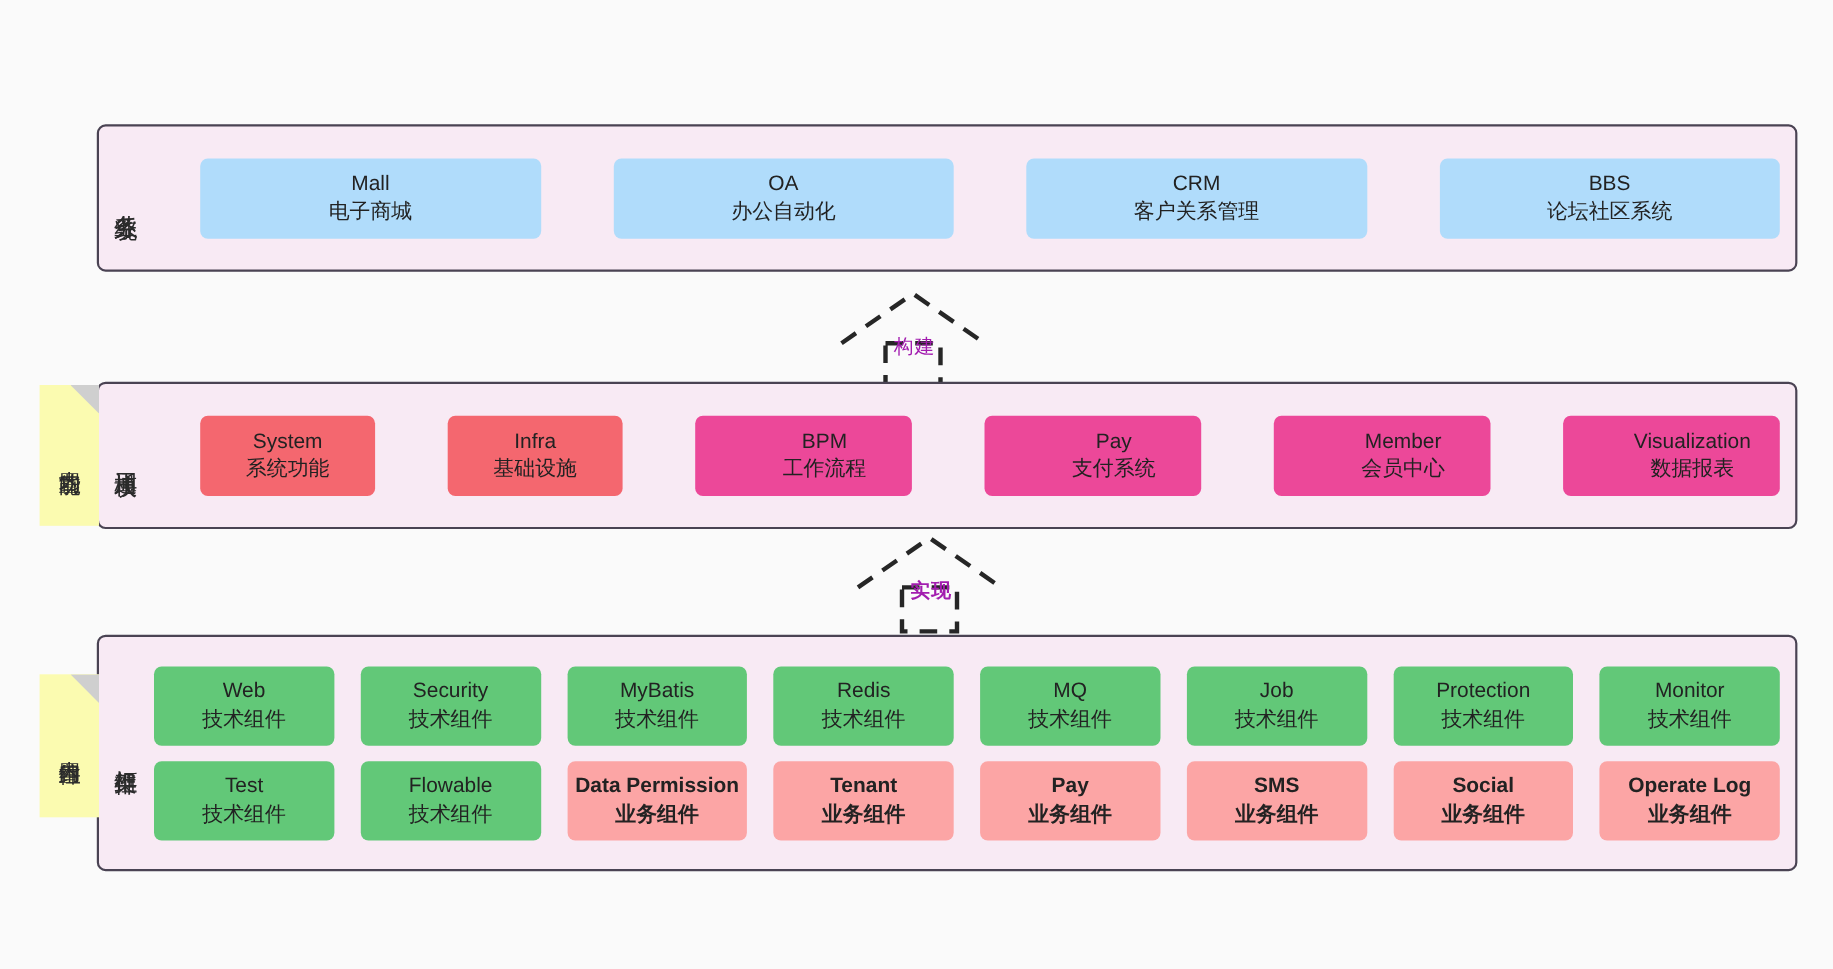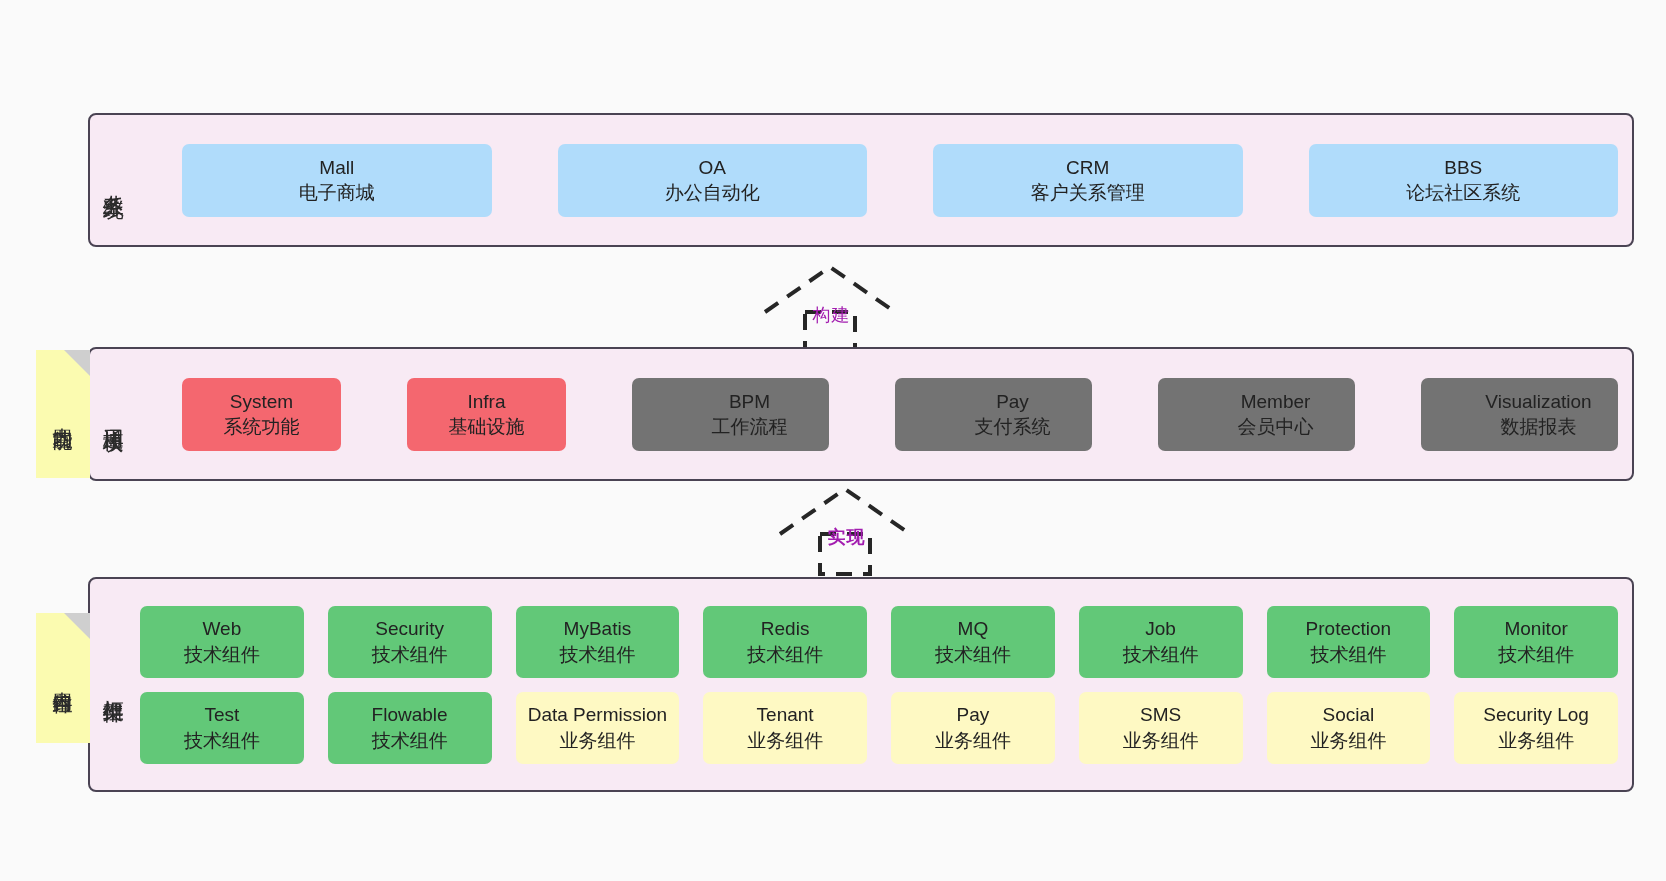--- a/index.html
+++ b/index.html
@@ -73,23 +73,23 @@
     line-height: 1.32;
     color: #222;
     padding: 6px 4px;
     box-sizing: border-box;
   }
   .card .name { display: block; }
   .card .sub  { display: block; }
 
   .c-blue       { background: #b0dcfb; }
   .c-red        { background: #f4676f; }
-  .c-pink       { background: #737373; padding-left: 42px; }
+  .c-pink       { background: #ec4899; padding-left: 42px; }
   .c-green      { background: #62c878; }
-  .c-lightgreen { background: #fef9c3; }
+  .c-lightgreen { background: #fca5a5; font-weight: bold; }
 
   
   #layer-business   { left: 88px;  top: 113px; width: 1546px; height: 134px; }
   #layer-common     { left: 88px;  top: 347px; width: 1546px; height: 134px; }
   #layer-framework  { left: 88px;  top: 577px; width: 1546px; height: 215px; }
 
   #layer-business  .card,
   #layer-common    .card { height: 73px; margin-left: 42px; }
   #layer-framework .card { height: 72px; }
 
@@ -280,21 +280,21 @@
         </div>
         <div class="card c-lightgreen">
           <span class="name">SMS</span>
           <span class="sub">业务组件</span>
         </div>
         <div class="card c-lightgreen">
           <span class="name">Social</span>
           <span class="sub">业务组件</span>
         </div>
         <div class="card c-lightgreen">
-          <span class="name">Security Log</span>
+          <span class="name">Operate Log</span>
           <span class="sub">业务组件</span>
         </div>
       </div>
     </div>
   </div>
 
   <div class="note" id="note-builtin-feature">
     <span>内置功能</span>
   </div>
   <div class="note" id="note-builtin-component">

